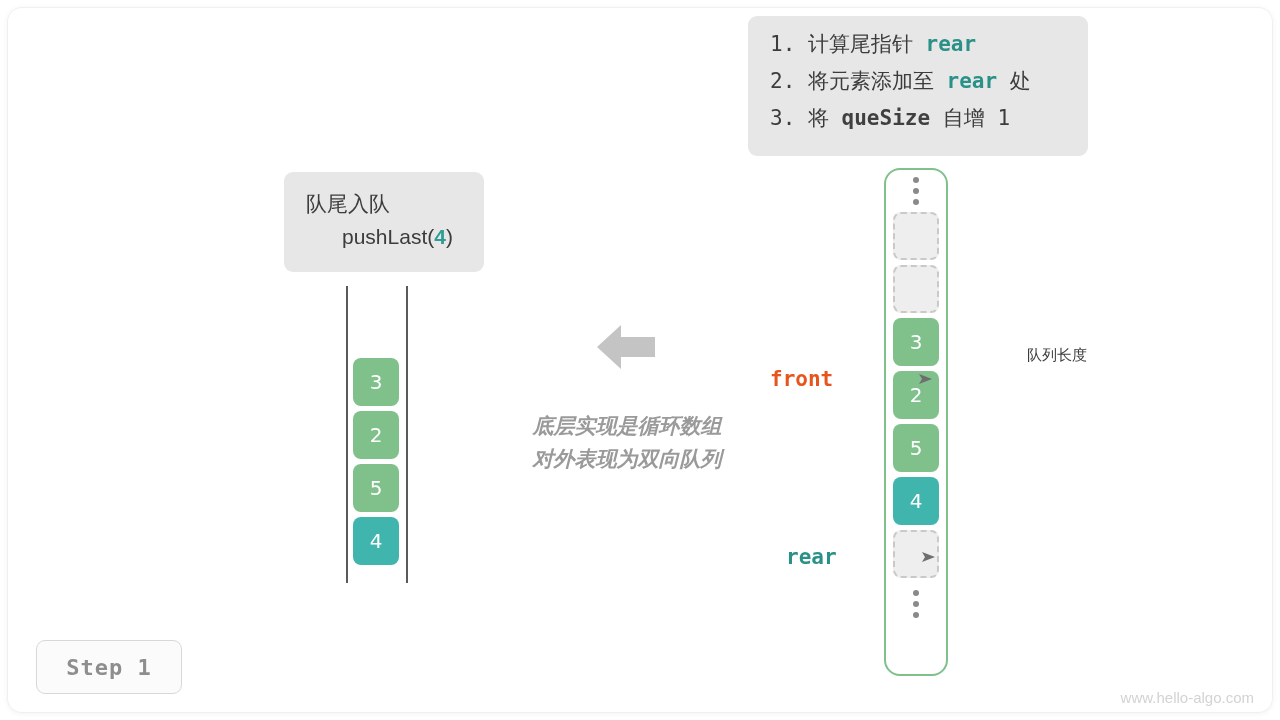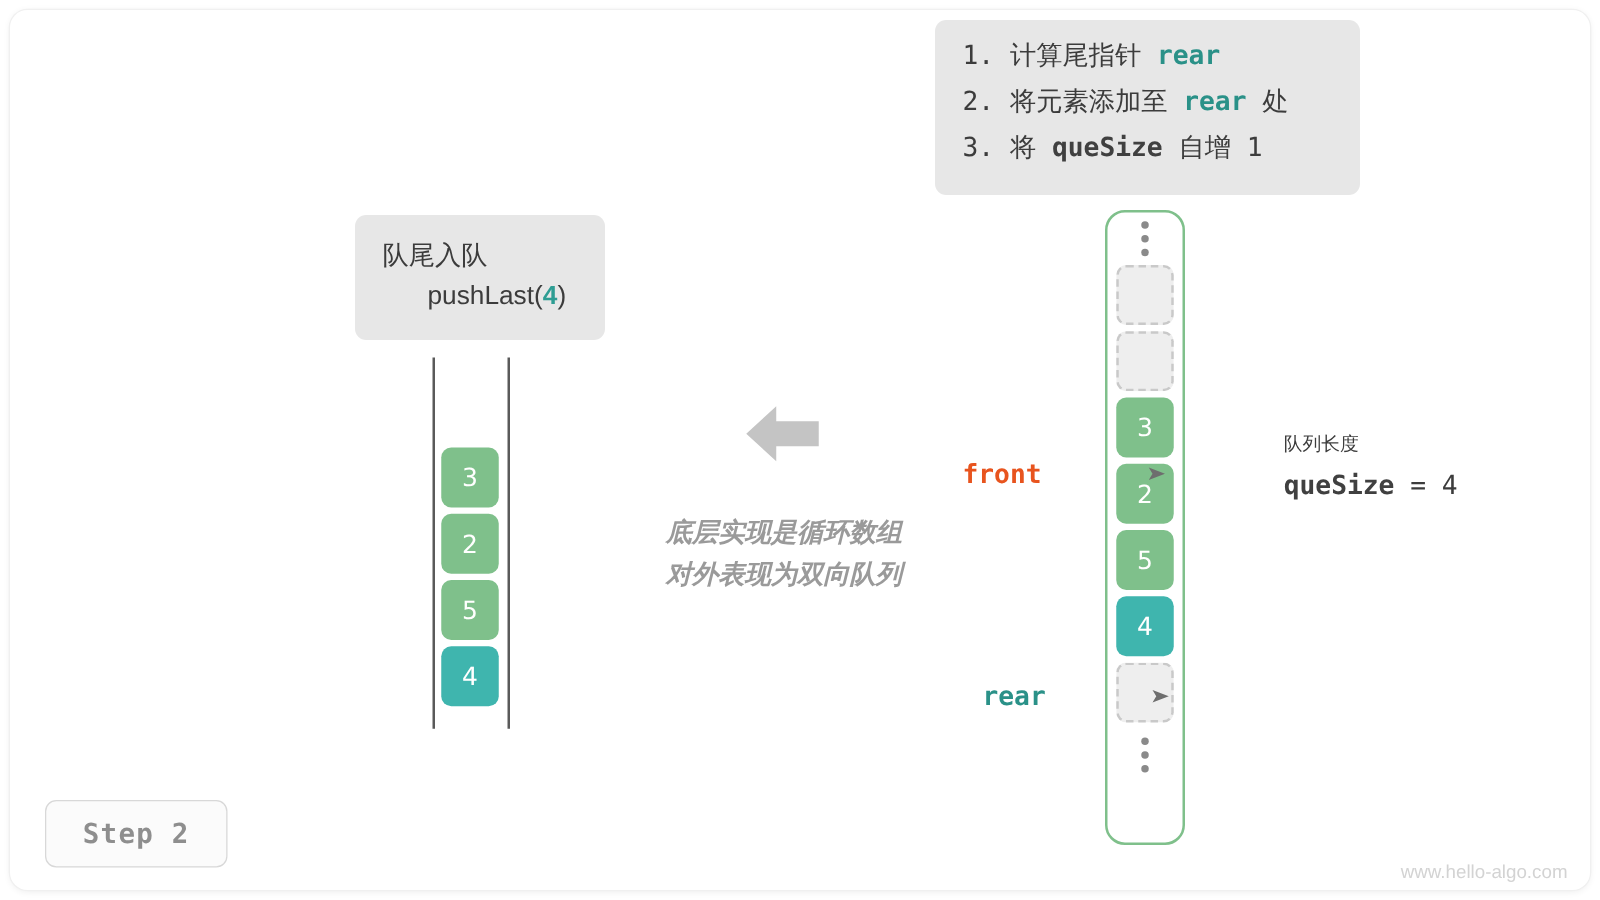--- a/index.html
+++ b/index.html
@@ -323,19 +323,18 @@
     <span>rear</span>
     <span class="ptr-marker">
       <svg width="16" height="14" viewBox="0 0 16 14" xmlns="http://www.w3.org/2000/svg">
         <path d="M1 2 L14 7 L1 12 L4 7 Z" fill="#6e6e6e"></path>
       </svg>
     </span>
   </div>
 
   <div id="quesize-note">
     <div class="note-cn">队列长度</div>
-    <div class="note-code"><span class="kw-blue">queSize</span><span> = 4</span></div>
-  </div>
-
-  <div id="step-badge">Step 2</div>
+  </div>
+
+  <div id="step-badge">Step 1</div>
 
   <div id="watermark">www.hello-algo.com</div>
 </div>
 
 </body></html>

